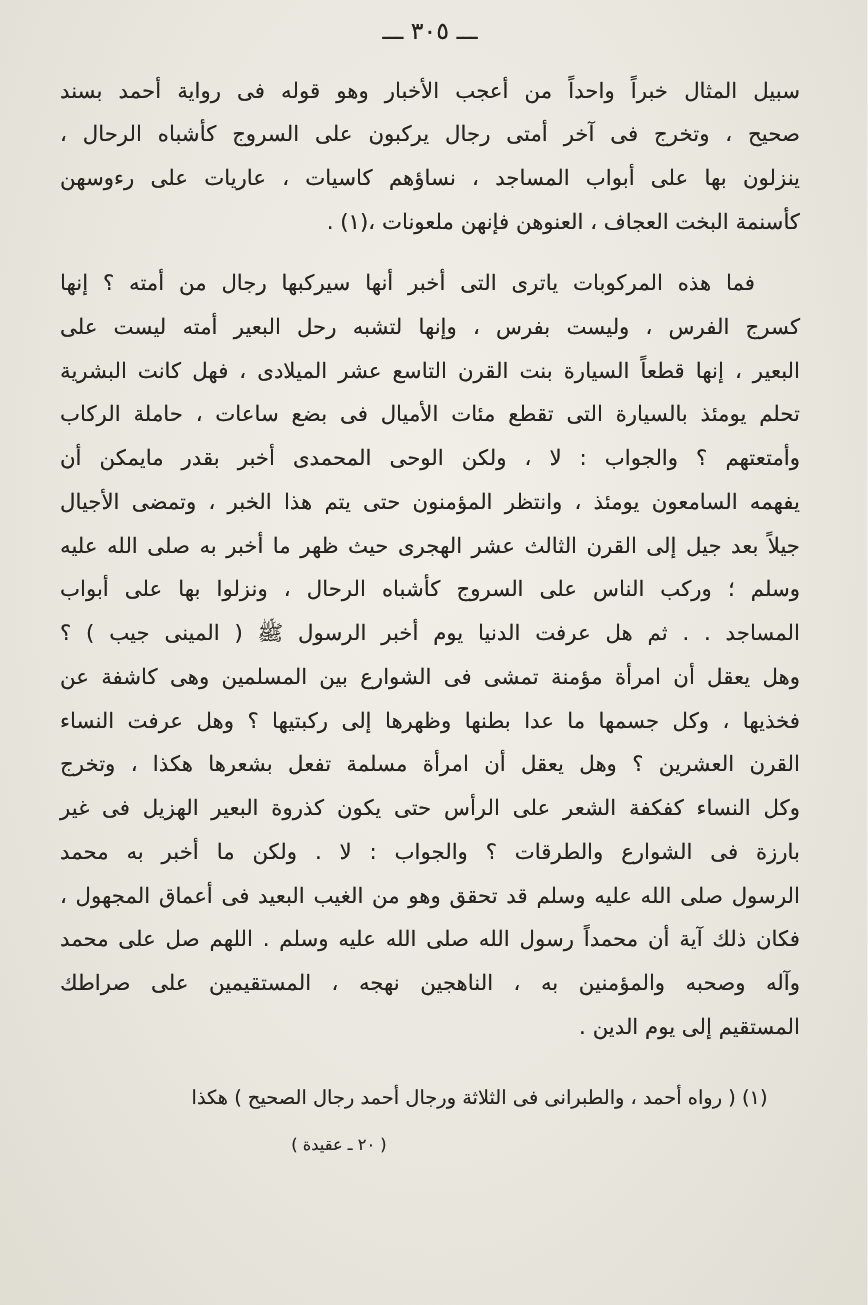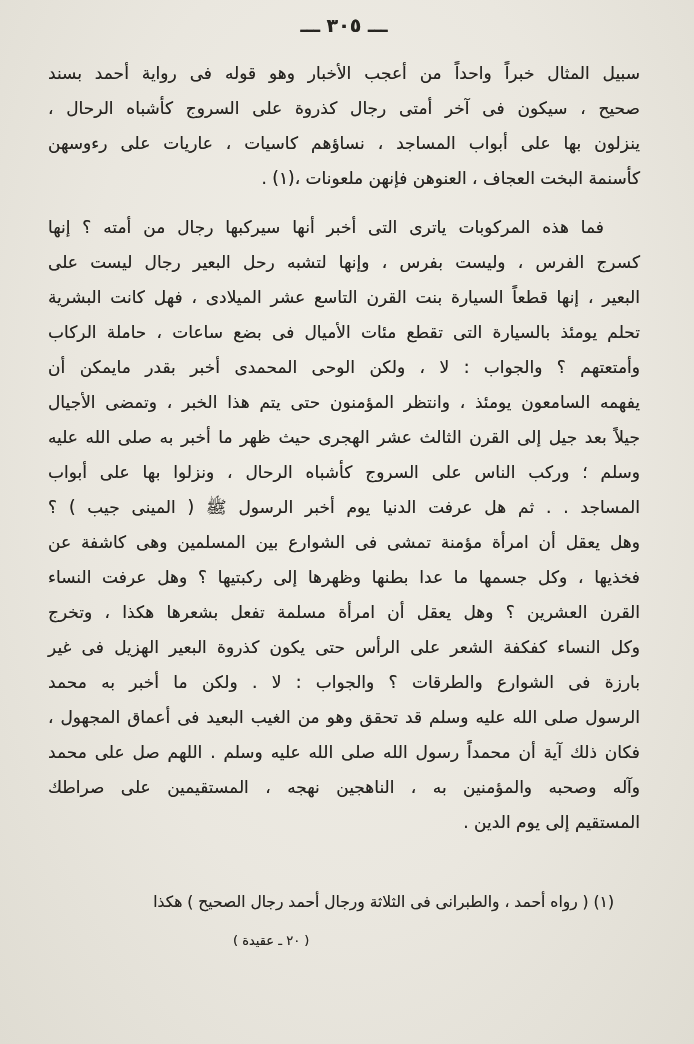--- a/index.html
+++ b/index.html
@@ -15,21 +15,21 @@
   }
   .page {
     box-sizing: border-box;
     width: 694px;
     height: 1044px;
     padding: 12px 54px 0 48px;
   }
   .page-number {
     text-align: center;
     font-size: 19px;
-    font-weight: bold;
+    font-weight: normal;
     letter-spacing: 1px;
     margin: 2px 0 20px 0;
     text-shadow: 0 0 0.5px rgba(30,28,24,.65);
   }
   .para {
     font-size: 17px;
     line-height: 35px;
     text-shadow: 0 0 0.5px rgba(30,28,24,.55);
   }
   .para .line {
@@ -37,21 +37,21 @@
     text-align-last: justify;
   }
   .para .line:last-child {
     text-align-last: right;
   }
   .para.indent-first .line:first-child {
     padding-right: 36px;
   }
   .para + .para { margin-top: 14px; }
   .footnote {
-    margin-top: 48px;
+    margin-top: 24px;
     font-size: 15.5px;
     line-height: 29px;
     text-shadow: 0 0 0.4px rgba(30,28,24,.5);
   }
   .footnote .line {
     text-align: justify;
     text-align-last: justify;
   }
   .footnote .line:last-child { text-align-last: right; }
   .footnote.indent-first .line:first-child { padding-right: 26px; }
@@ -64,28 +64,28 @@
 </style>
 </head>
 <body>
 
 <div class="page">
 
   <div class="page-number">ـــ ٣٠٥ ـــ</div>
 
   <div class="para">
       <div class="line">سبيل المثال خبراً واحداً من أعجب الأخبار وهو قوله فى رواية أحمد بسند</div>
-      <div class="line">صحيح ، سيكون فى آخر أمتى رجال كذروة على السروج كأشباه الرحال ،</div>
+      <div class="line">صحيح ، وتخرج فى آخر أمتى رجال يركبون على السروج كأشباه الرحال ،</div>
       <div class="line">ينزلون بها على أبواب المساجد ، نساؤهم كاسيات ، عاريات على رءوسهن</div>
       <div class="line">كأسنمة البخت العجاف ، العنوهن فإنهن ملعونات ،(١) .</div>
     </div>
 
   <div class="para indent-first">
       <div class="line">فما هذه المركوبات ياترى التى أخبر أنها سيركبها رجال من أمته ؟ إنها</div>
-      <div class="line">كسرج الفرس ، وليست بفرس ، وإنها لتشبه رحل البعير رجال ليست على</div>
+      <div class="line">كسرج الفرس ، وليست بفرس ، وإنها لتشبه رحل البعير أمته ليست على</div>
       <div class="line">البعير ، إنها قطعاً السيارة بنت القرن التاسع عشر الميلادى ، فهل كانت البشرية</div>
       <div class="line">تحلم يومئذ بالسيارة التى تقطع مئات الأميال فى بضع ساعات ، حاملة الركاب</div>
       <div class="line">وأمتعتهم ؟ والجواب : لا ، ولكن الوحى المحمدى أخبر بقدر مايمكن أن</div>
       <div class="line">يفهمه السامعون يومئذ ، وانتظر المؤمنون حتى يتم هذا الخبر ، وتمضى الأجيال</div>
       <div class="line">جيلاً بعد جيل إلى القرن الثالث عشر الهجرى حيث ظهر ما أخبر به صلى الله عليه</div>
       <div class="line">وسلم ؛ وركب الناس على السروج كأشباه الرحال ، ونزلوا بها على أبواب</div>
       <div class="line">المساجد . . ثم هل عرفت الدنيا يوم أخبر الرسول ﷺ ( المينى جيب ) ؟</div>
       <div class="line">وهل يعقل أن امرأة مؤمنة تمشى فى الشوارع بين المسلمين وهى كاشفة عن</div>
       <div class="line">فخذيها ، وكل جسمها ما عدا بطنها وظهرها إلى ركبتيها ؟ وهل عرفت النساء</div>
       <div class="line">القرن العشرين ؟ وهل يعقل أن امرأة مسلمة تفعل بشعرها هكذا ، وتخرج</div>

